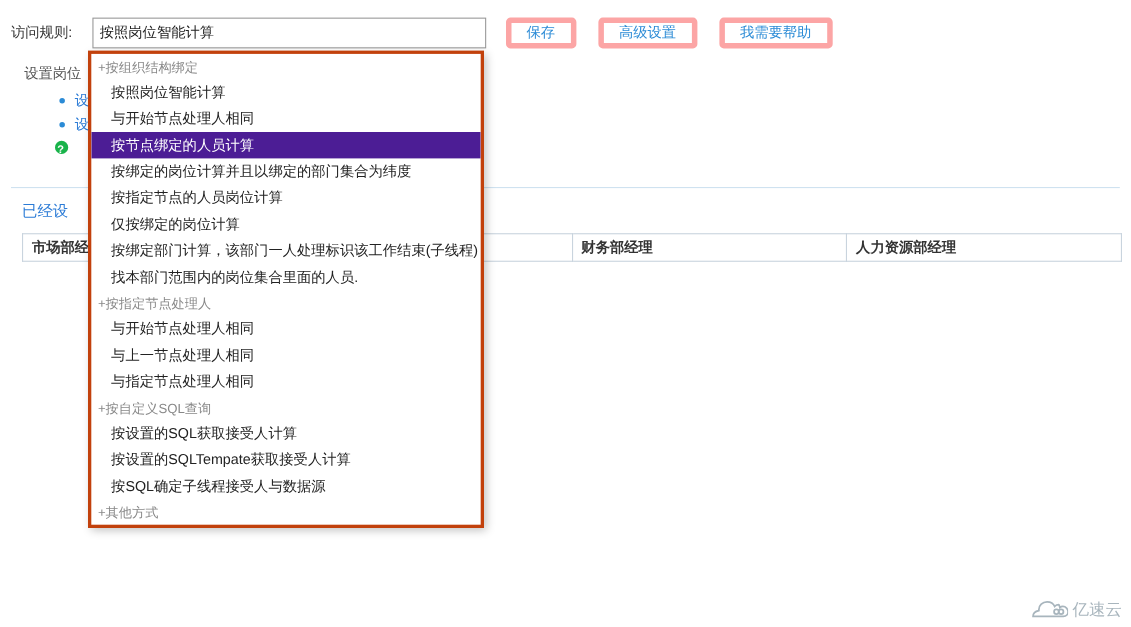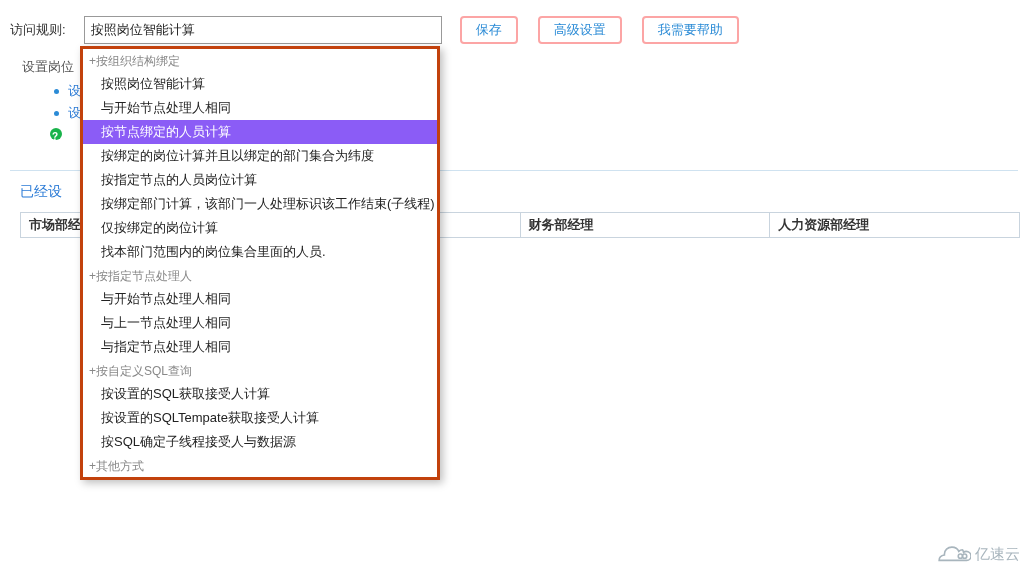--- a/index.html
+++ b/index.html
@@ -30,21 +30,21 @@
     display: flex;
     align-items: center;
     padding: 0 6px;
     background: #fff;
     cursor: pointer;
   }
   .select-box.open::after { content: ""; }
   .btn {
     height: 28px;
     padding: 0 14px;
-    border: 2px solid #fca5a5;
+    border: 5px solid #fca5a5;
     border-radius: 4px;
     color: #2b8bd6;
     background: #fff;
     font-size: 13px;
     display: inline-flex;
     align-items: center;
     cursor: pointer;
     margin-left: 14px;
   }
   .btn:first-of-type { margin-left: 12px; }
@@ -141,21 +141,21 @@
   }
   .dropdown .item {
     color: #222;
     font-size: 13px;
     padding: 3px 6px 3px 18px;
     line-height: 18px;
     cursor: pointer;
     white-space: nowrap;
   }
   .dropdown .item.sel {
-    background: #8b5cf6;
+    background: #4c1d95;
     color: #fff;
     font-family: Liberation Serif, serif;
   }
   .dropdown::-webkit-scrollbar { width: 16px; }
   .dropdown::-webkit-scrollbar-track { background: #f1f1f1; }
   .dropdown::-webkit-scrollbar-thumb { background: #c4c4c4; border: 3px solid #f1f1f1; border-radius: 0; }
 
   
   .watermark {
     position: absolute;
@@ -210,22 +210,22 @@
       </table>
   </div>
 
   <div class="dropdown" id="dropdown">
       <div class="group-head">+按组织结构绑定</div>
       <div class="item">按照岗位智能计算</div>
       <div class="item">与开始节点处理人相同</div>
       <div class="item sel">按节点绑定的人员计算</div>
       <div class="item">按绑定的岗位计算并且以绑定的部门集合为纬度</div>
       <div class="item">按指定节点的人员岗位计算</div>
+      <div class="item">仅按绑定的岗位计算</div>
       <div class="item">按绑定部门计算，该部门一人处理标识该工作结束(子线程)</div>
-      <div class="item">仅按绑定的岗位计算</div>
       <div class="item">找本部门范围内的岗位集合里面的人员.</div>
       <div class="group-head">+按指定节点处理人</div>
       <div class="item">与开始节点处理人相同</div>
       <div class="item">与上一节点处理人相同</div>
       <div class="item">与指定节点处理人相同</div>
       <div class="group-head">+按自定义SQL查询</div>
       <div class="item">按设置的SQL获取接受人计算</div>
       <div class="item">按设置的SQLTempate获取接受人计算</div>
       <div class="item">按SQL确定子线程接受人与数据源</div>
       <div class="group-head">+其他方式</div>

